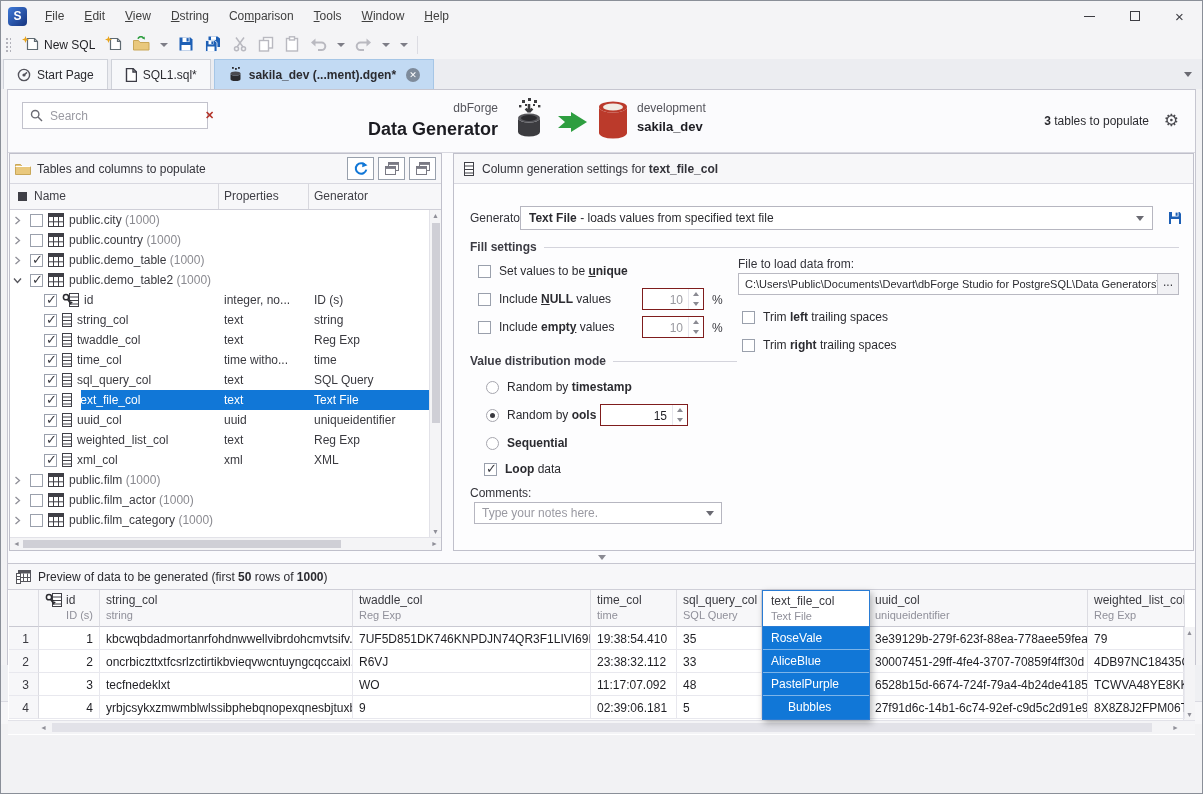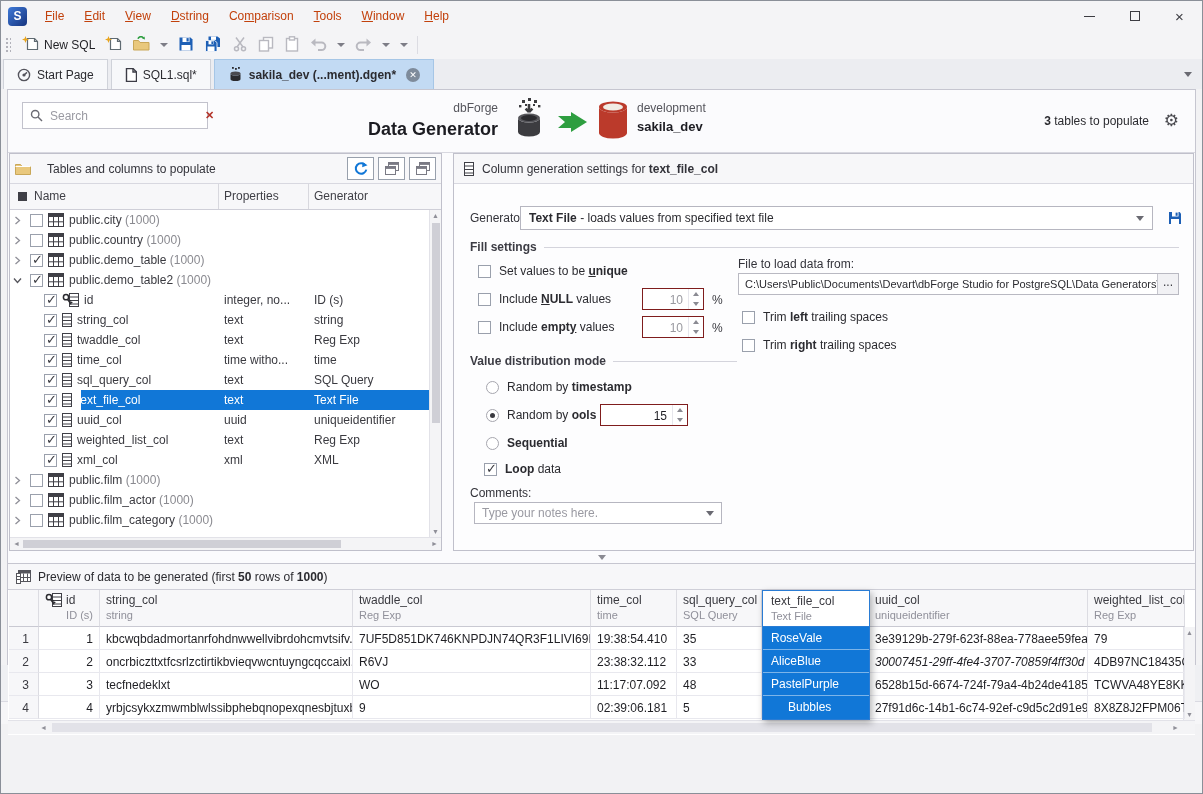--- a/index.html
+++ b/index.html
@@ -3,21 +3,21 @@
 <meta charset="utf-8">
 <style>
   * { box-sizing: border-box; margin: 0; padding: 0; }
   body { font-family: "Liberation Sans", sans-serif; font-size: 12px; color: #2b2b30; background:#888; }
   .app { position: relative; width: 1203px; height: 794px; background: #f2f2f4; overflow: hidden; border:1px solid #8a8f98; }
 
   
   .titlebar { height: 30px; display: flex; align-items: center; background: #f4f4f6; padding-left: 7px; }
   .applogo { width: 19px; height: 19px; border-radius: 4px; background: linear-gradient(135deg,#3f7ad8,#16347f); color: #fff; font-weight: bold; font-size: 12px; display: flex; align-items: center; justify-content: center; }
   .menubar { display: flex; margin-left: 8px; }
-  .menubar .mi { padding: 4px 10px; cursor: default; color:#c2410c;text-align:center; }
+  .menubar .mi { padding: 4px 10px; cursor: default; color:#404040;text-align:center; }
   .wincontrols { margin-left: auto; display: flex; }
   .wc { width: 45px; height: 30px; display: flex; align-items: center; justify-content: center; }
   .wc-min i { display:block; width: 11px; height: 0; border-bottom: 1px solid #3c3c42; }
   .wc-max i { display:block; width: 10px; height: 10px; border: 1px solid #3c3c42; }
   .wc-close { font-size: 15px; color: #3c3c42; }
 
   
   .toolbar { height: 28px; display: flex; align-items: center; background: #f4f4f6; padding-left: 4px; }
   .grip { width: 6px; height: 16px; margin-right: 6px; background-image: radial-gradient(#b2b2ba 1px, transparent 1.2px); background-size: 4px 4px; }
   .tbtn { display: flex; align-items: center; height: 24px; padding: 0 5px; border-radius: 2px; }
@@ -49,21 +49,21 @@
   .devblock .l1 { color: #55555c; }
   .devblock .l2 { font-weight: bold; font-size: 13px; color: #1c1c22; margin-top: 4px; }
   .bigicon { position: absolute; }
   .badge { position: absolute; right: 46px; top: 24px; color: #2b2b30; }
   .gear { position: absolute; right: 16px; top: 20px; font-size: 17px; color: #4b4b50; }
 
   
   .main { display: flex; height: 398px; }
   .left-panel { width: 433px; margin-left: 1px; background: #fff; border: 1px solid #c0c0cb; display: flex; flex-direction: column; }
   .lp-header { height: 30px; background: #f7f7f9; border-bottom: 1px solid #d8d8e0; display: flex; align-items: center; padding: 0 5px; }
-  .lp-title { margin-left: 16px; color: #33333a; flex: 1; }
+  .lp-title { margin-left: 6px; color: #33333a; flex: 1; }
   .lp-btn { width: 27px; height: 23px; border: 1px solid #98a0ac; background: #fff; display: flex; align-items: center; justify-content: center; margin-left: 4px; }
   .lp-grid-header { height: 26px; position: relative; background: #f7f7f9; border-bottom: 1px solid #cfcfd8; }
   .lp-grid-header .h { position: absolute; top: 5px; color: #3f3f46; }
   .lp-grid-header .vline { position: absolute; top: 0; bottom: 0; width: 1px; background: #d8d8de; }
   .selall { position: absolute; left: 8px; top: 8px; width: 9px; height: 9px; background: #3f3f46; }
   .tree { flex: 1; position: relative; overflow: hidden; background: #fff; }
   .trow { position: relative; height: 20px; display: flex; align-items: center; }
   .trow .sp { display: inline-block; flex: none; }
   .tname { margin-left: 5px; white-space: nowrap; color: #3a3a40; }
   .tcount { color: #8a8a90; }
@@ -889,21 +889,21 @@
           <div class="pv-cell" style="left: 754px; top: 37px; width: 107px;"></div>
           <div class="pv-cell" style="left: 861px; top: 37px; width: 219px;">3e39129b-279f-623f-88ea-778aee59fea3</div>
           <div class="pv-cell" style="left: 1080px; top: 37px; width: 97px;">79</div>
           <div class="pv-cell pv-rowhdr" style="left: 1px; top: 60px; width: 30px;">2</div>
           <div class="pv-cell" style="left: 31px; top: 60px; width: 61px; text-align: right;">2</div>
           <div class="pv-cell" style="left: 92px; top: 60px; width: 253px;">oncrbiczttxtfcsrlzctirtikbvieqvwcntuyngcqccaixl...</div>
           <div class="pv-cell" style="left: 345px; top: 60px; width: 238px;">R6VJ</div>
           <div class="pv-cell" style="left: 583px; top: 60px; width: 86px;">23:38:32.112</div>
           <div class="pv-cell" style="left: 669px; top: 60px; width: 85px;">33</div>
           <div class="pv-cell" style="left: 754px; top: 60px; width: 107px;"></div>
-          <div class="pv-cell" style="left: 861px; top: 60px; width: 219px; font-style: italic;">30007451-29ff-4fe4-3707-70859f4ff30d</div>
+          <div class="pv-cell" style="left: 861px; top: 60px; width: 219px;">30007451-29ff-4fe4-3707-70859f4ff30d</div>
           <div class="pv-cell" style="left: 1080px; top: 60px; width: 97px;">4DB97NC18435G9</div>
           <div class="pv-cell pv-rowhdr" style="left: 1px; top: 83px; width: 30px;">3</div>
           <div class="pv-cell" style="left: 31px; top: 83px; width: 61px; text-align: right;">3</div>
           <div class="pv-cell" style="left: 92px; top: 83px; width: 253px;">tecfnedeklxt</div>
           <div class="pv-cell" style="left: 345px; top: 83px; width: 238px;">WO</div>
           <div class="pv-cell" style="left: 583px; top: 83px; width: 86px;">11:17:07.092</div>
           <div class="pv-cell" style="left: 669px; top: 83px; width: 85px;">48</div>
           <div class="pv-cell" style="left: 754px; top: 83px; width: 107px;"></div>
           <div class="pv-cell" style="left: 861px; top: 83px; width: 219px;">6528b15d-6674-724f-79a4-4b24de418577</div>
           <div class="pv-cell" style="left: 1080px; top: 83px; width: 97px;">TCWVA48YE8KKA</div>

